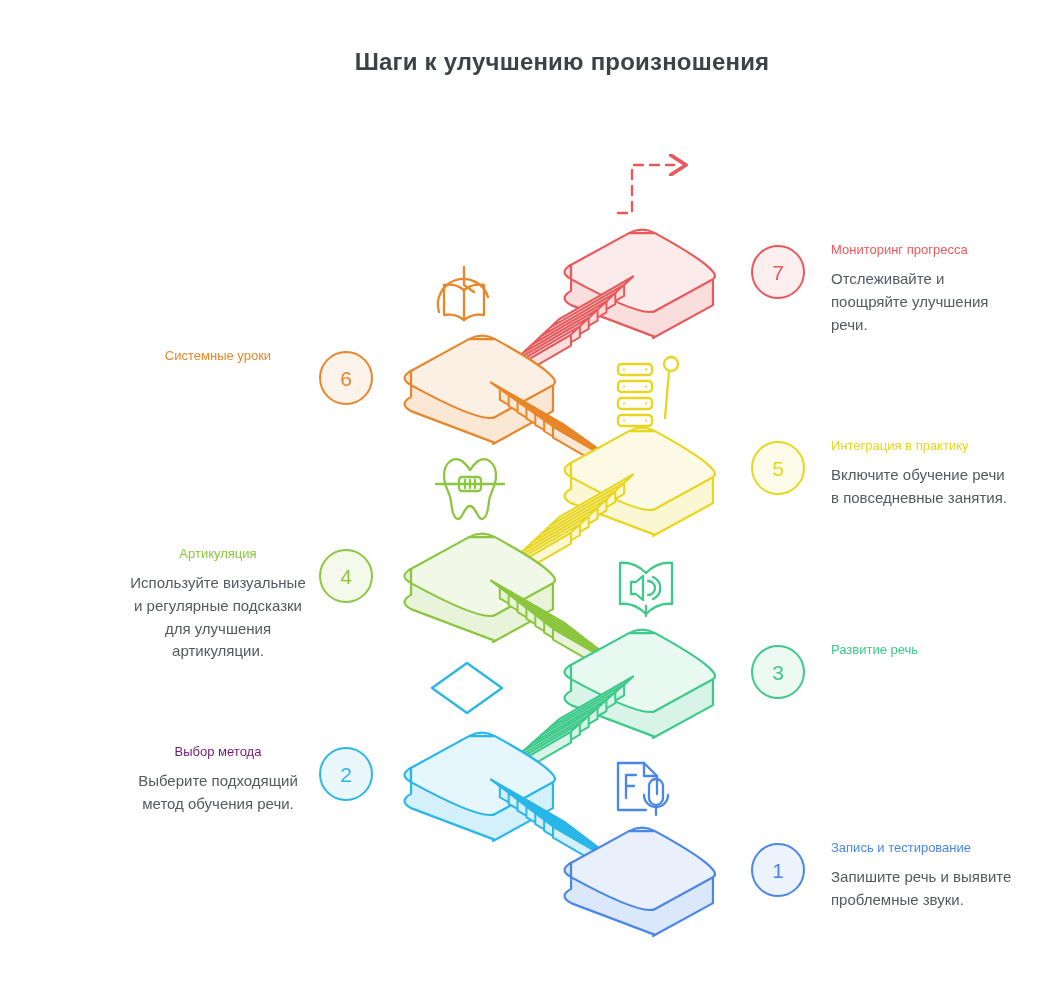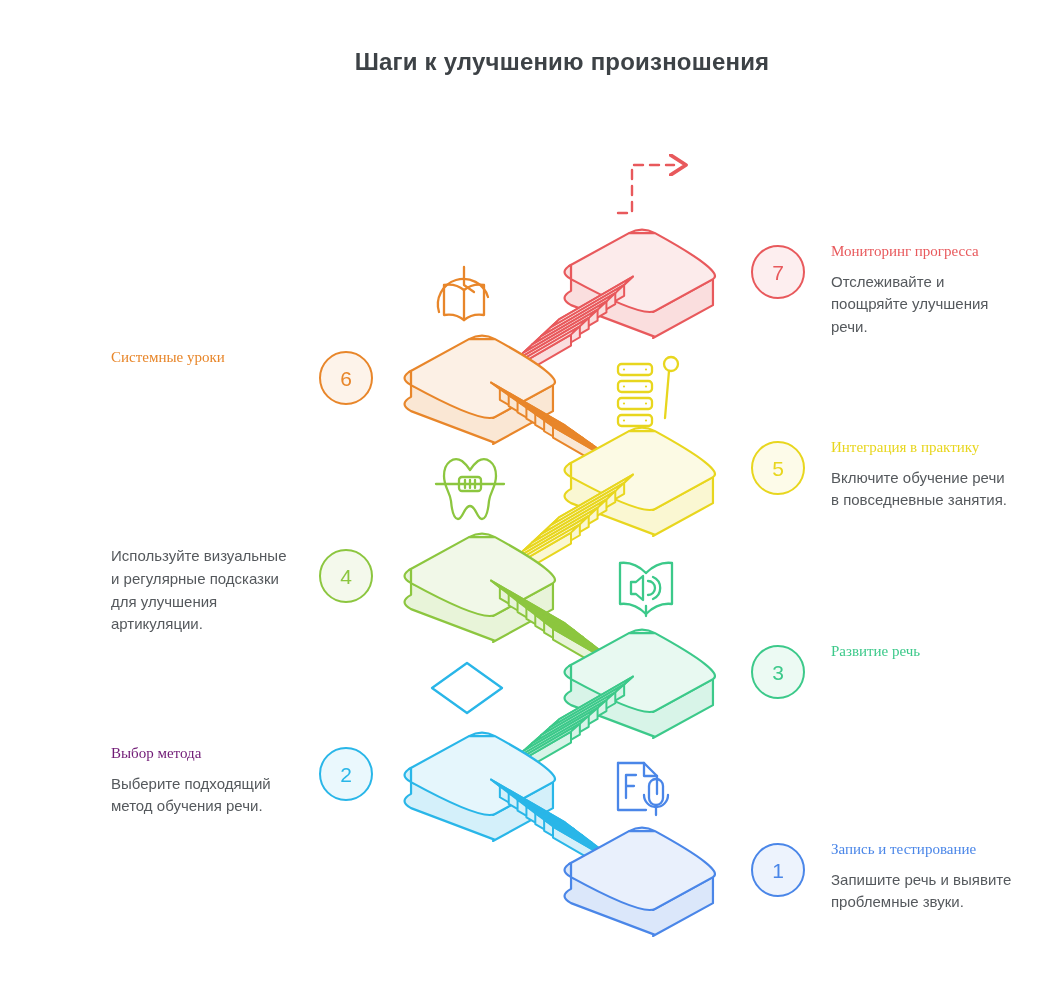--- a/index.html
+++ b/index.html
@@ -19,27 +19,27 @@
   svg.art{position:absolute;left:0;top:0;width:1044px;height:1008px;pointer-events:none;}
 
   .step{position:absolute;}
   .step .num{
     position:absolute;width:54px;height:54px;border-radius:50%;
     border:2px solid #ccc;box-sizing:border-box;
     display:flex;align-items:center;justify-content:center;
     font-size:21px;line-height:1;
   }
   .step .txt{position:absolute;width:182px;}
-  .step .hd{font-size:15px;line-height:1.38;margin:0 0 9px 0;font-weight:400;font-family:Liberation Serif, serif;}
+  .step .hd{font-size:13px;line-height:1.38;margin:0 0 9px 0;font-weight:400;}
   .step .bd{font-size:15px;line-height:1.52;color:#55595d;}
 
   .step.right .num{left:0;top:0;}
   .step.right .txt{left:80px;top:-4px;text-align:left;}
   .step.left .num{right:0;top:0;}
-  .step.left .txt{right:80px;top:-4px;text-align:left;}
+  .step.left .txt{right:64px;top:-4px;text-align:center;}
 </style>
 </head>
 <body>
 
 <div id="stage">
 
   <div class="title">Шаги к улучшению произношения</div>
 
   <svg class="art" viewBox="0 0 1044 1008">
     <defs>
@@ -260,20 +260,21 @@
       </div>
       <div class="step right" style="top: 645px; left: 711px; width: 300px;">
         <div class="num" style="border-color: rgb(60, 201, 138); color: rgb(60, 201, 138); background: rgb(236, 250, 243);">3</div>
         <div class="txt">
           <div class="hd" style="color: rgb(60, 201, 138);">Развитие речь</div>
         </div>
       </div>
       <div class="step left" style="top: 549px; left: 33px; width: 300px;">
         <div class="num" style="border-color: rgb(140, 198, 63); color: rgb(140, 198, 63); background: rgb(244, 249, 236);">4</div>
         <div class="txt">
+          <div class="hd" style="color: rgb(140, 198, 63);">Артикуляция</div>
           <div class="bd">Используйте визуальные и регулярные подсказки для улучшения артикуляции.</div>
         </div>
       </div>
       <div class="step right" style="top: 441px; left: 711px; width: 300px;">
         <div class="num" style="border-color: rgb(232, 214, 30); color: rgb(232, 214, 30); background: rgb(253, 251, 233);">5</div>
         <div class="txt">
           <div class="hd" style="color: rgb(232, 214, 30);">Интеграция в практику</div>
           <div class="bd">Включите обучение речи в повседневные занятия.</div>
         </div>
       </div>

